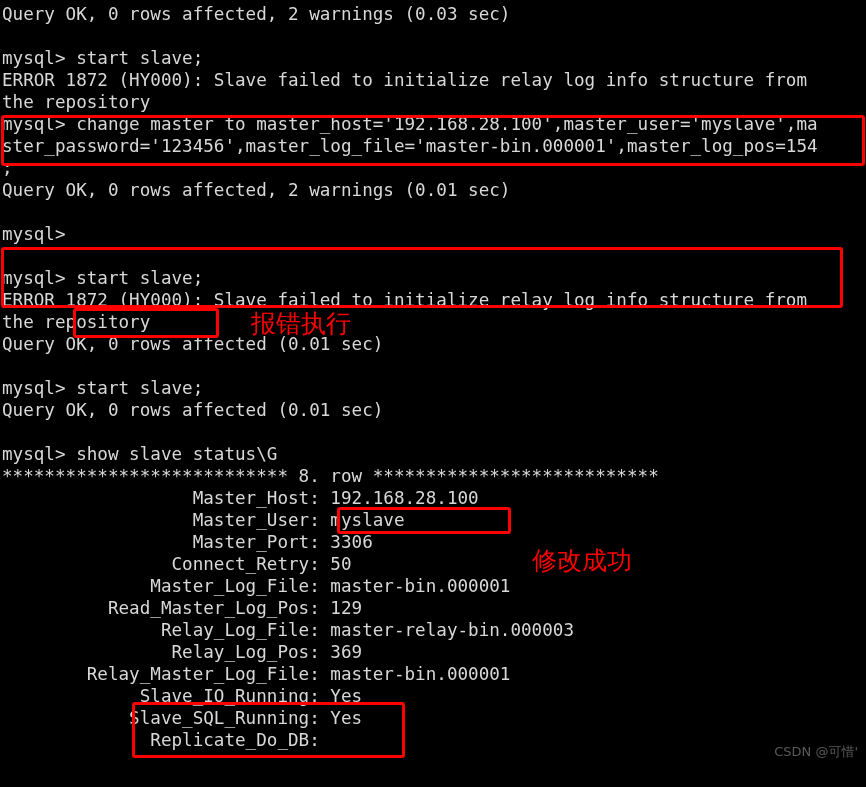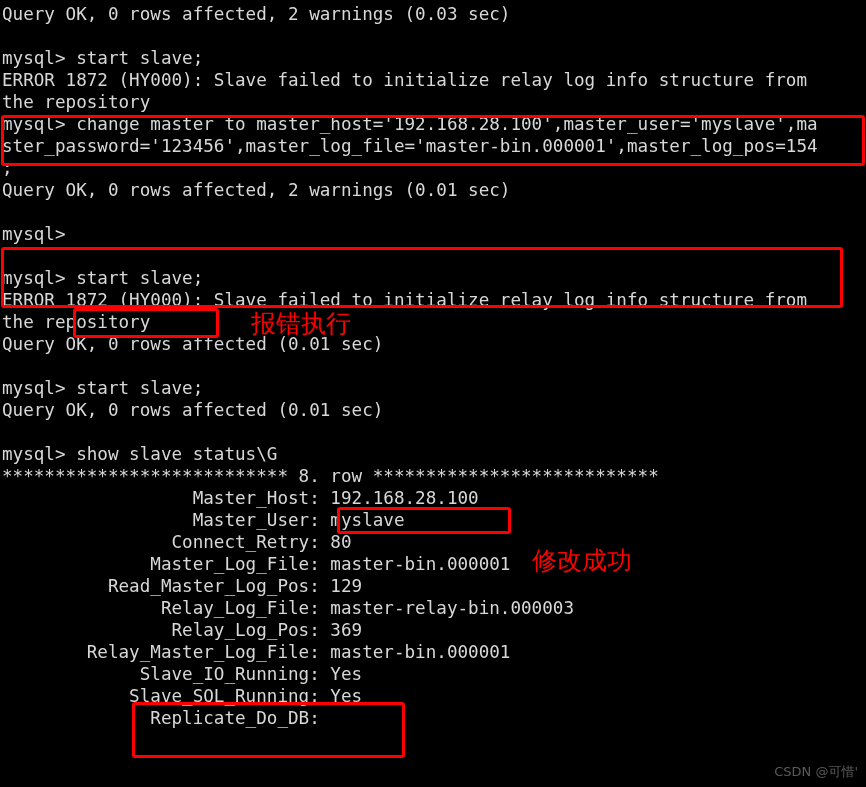--- a/index.html
+++ b/index.html
@@ -46,21 +46,21 @@
     color: #ff0000;
     font-family: "DejaVu Sans", "Liberation Sans", sans-serif;
     font-size: 25px;
     line-height: 26px;
     font-weight: 400;
     white-space: nowrap;
   }
   .watermark {
     position: absolute;
     right: 8px;
-    bottom: 4px;
+    bottom: 24px;
     color: #5a5a5a;
     font-family: "DejaVu Sans", "Liberation Sans", sans-serif;
     font-size: 13px;
     white-space: nowrap;
   }
 </style>
 </head>
 <body>
 
 <div id="terminal">
@@ -83,21 +83,22 @@
     <div class="line">the repository</div>
     <div class="line">Query OK, 0 rows affected (0.01 sec)</div>
     <div class="line blank"></div>
     <div class="line">mysql&gt; start slave;</div>
     <div class="line">Query OK, 0 rows affected (0.01 sec)</div>
     <div class="line blank"></div>
     <div class="line">mysql&gt; show slave status\G</div>
     <div class="line">*************************** 8. row ***************************</div>
     <div class="line">                  Master_Host: 192.168.28.100</div>
     <div class="line">                  Master_User: myslave</div>
-    <div class="line">                Connect_Retry: 80</div>
+    <div class="line">                  Master_Port: 3306</div>
+    <div class="line">                Connect_Retry: 50</div>
     <div class="line">              Master_Log_File: master-bin.000001</div>
     <div class="line">          Read_Master_Log_Pos: 129</div>
     <div class="line">               Relay_Log_File: master-relay-bin.000003</div>
     <div class="line">                Relay_Log_Pos: 369</div>
     <div class="line">        Relay_Master_Log_File: master-bin.000001</div>
     <div class="line">             Slave_IO_Running: Yes</div>
     <div class="line">            Slave_SQL_Running: Yes</div>
     <div class="line">              Replicate_Do_DB:</div>
   </div>
 

